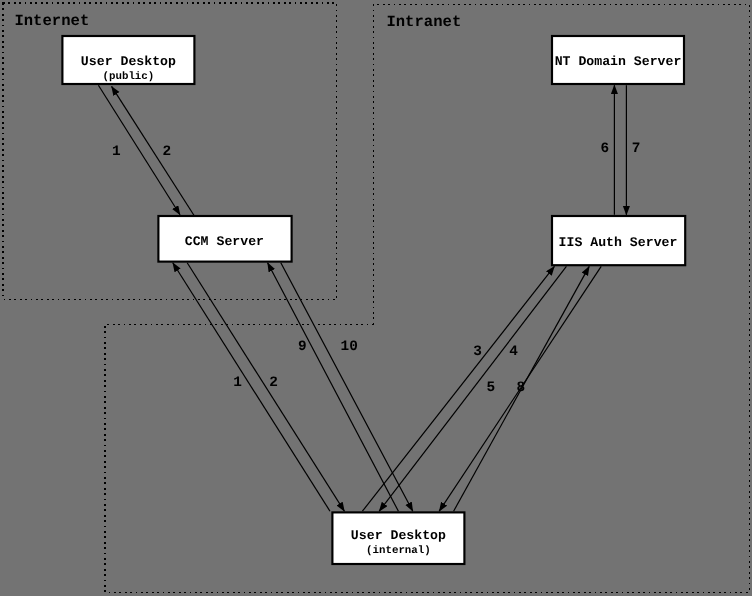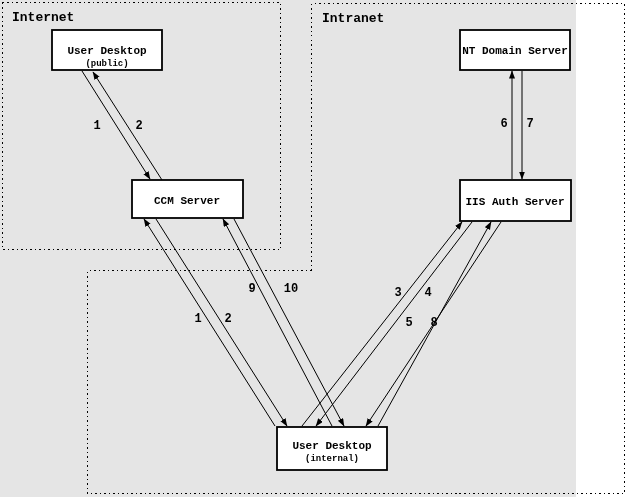--- a/index.html
+++ b/index.html
@@ -2,23 +2,23 @@
 <html><head>
 <meta charset="utf-8">
 <style>
   html, body {
     margin: 0;
     padding: 0;
     background: #ffffff;
   }
   .stage {
     position: relative;
-    width: 576px;
+    width: 627px;
     height: 497px;
-    background: #e5e5e5;
+    background: #737373;
     font-family: "Liberation Mono", "DejaVu Sans Mono", monospace;
   }
   svg { display: block; }
   .zone-border {
     fill: none;
     stroke: #000000;
     stroke-width: 1;
     stroke-dasharray: 1.5 3;
     shape-rendering: crispEdges;
   }

